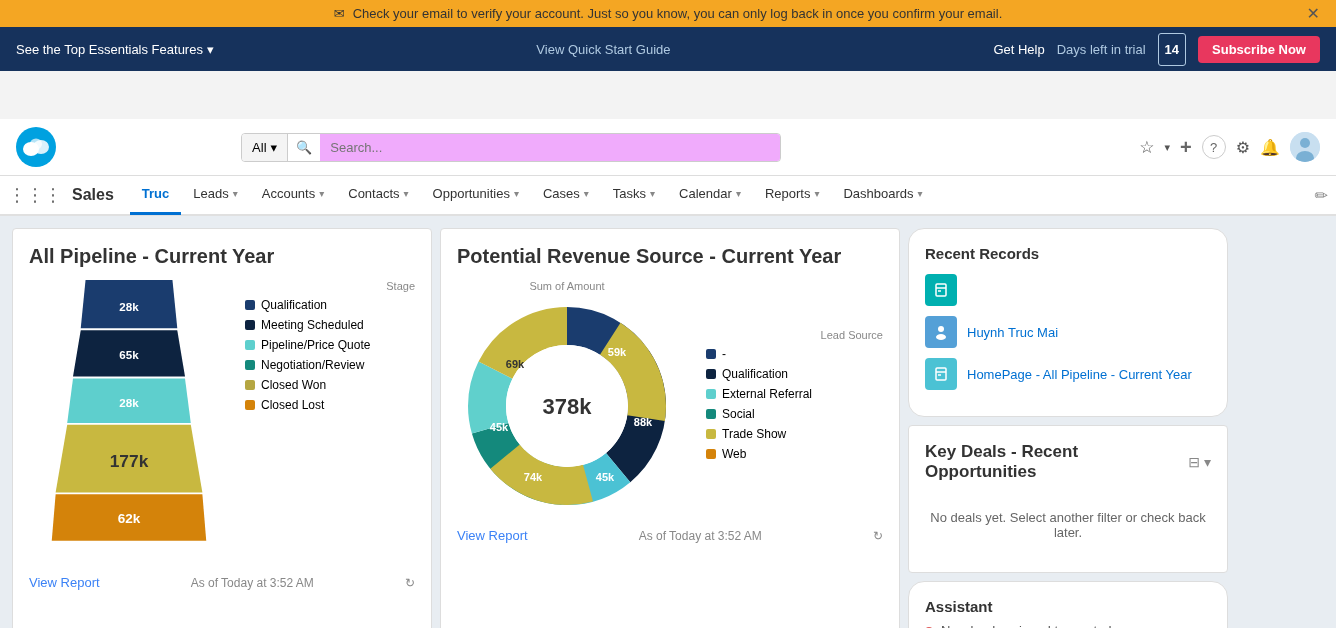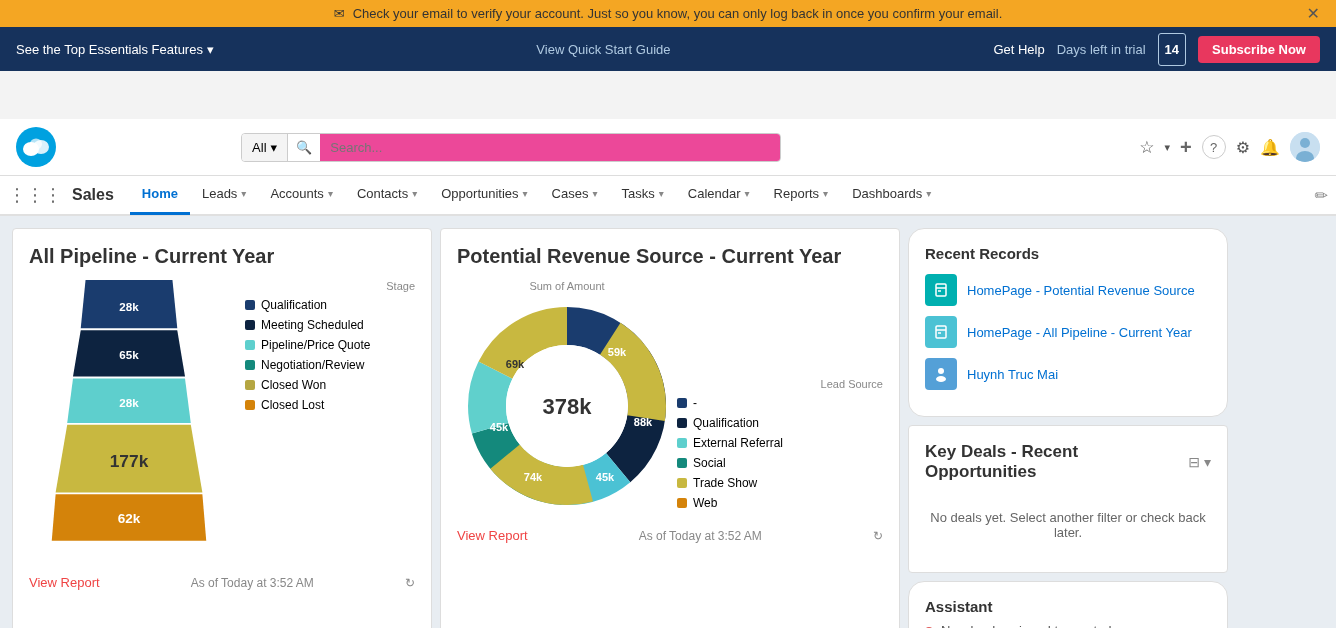--- a/index.html
+++ b/index.html
@@ -94,21 +94,21 @@
       font-size: 13px;
       cursor: pointer;
       display: flex; align-items: center; gap: 4px;
     }
     .search-box input {
       border: none;
       outline: none;
       padding: 6px 10px;
       font-size: 13px;
       flex: 1;
-      background: #ec4899;
+      background: #f0abfc;
     }
     .search-icon-wrap { padding: 6px 8px; color: #888; }
     .top-icons { display: flex; align-items: center; gap: 10px; color: #555; margin-left: auto; }
     .top-icons span { cursor: pointer; font-size: 17px; }
     .avatar {
       width: 30px; height: 30px; border-radius: 50%;
       background: #c8e0f4;
       display: flex; align-items: center; justify-content: center;
       font-size: 13px; color: #16325c; overflow: hidden;
     }
@@ -168,38 +168,38 @@
     }
     .card-footer {
       display: flex;
       justify-content: space-between;
       align-items: center;
       margin-top: 12px;
       font-size: 12px;
       color: #888;
     }
     .view-report-link {
-      color: #ef4444;
+      color: #3b82f6;
       cursor: pointer;
       font-size: 13px;
       text-decoration: none;
     }
     .refresh-icon { cursor: pointer; }
 
     
     .funnel-area { display: flex; gap: 16px; align-items: flex-start; }
     .funnel-chart { flex: 0 0 auto; width: 200px; position: relative; }
     .funnel-svg { width: 200px; height: 280px; }
     .funnel-legend { flex: 1; font-size: 12px; }
     .legend-item { display: flex; align-items: center; gap: 6px; margin-bottom: 6px; }
     .legend-dot { width: 10px; height: 10px; border-radius: 2px; flex-shrink: 0; }
     .legend-title { color: #888; font-size: 11px; margin-bottom: 6px; text-align: right; }
 
     
-    .donut-area { display: flex; gap: 0; align-items: flex-end; }
+    .donut-area { display: flex; gap: 29px; align-items: center; }
     .donut-chart-wrap { position: relative; flex: 0 0 220px; height: 220px; }
     .donut-legend { flex: 1; font-size: 12px; }
 
     
     .right-panel { width: 320px; flex: 0 0 320px; display: flex; flex-direction: column; gap: 8px; }
     .recent-records-card { background: #fff; border-radius: 16px; border: 1px solid #ddd; padding: 16px; }
     .recent-records-title { font-size: 15px; font-weight: 600; margin-bottom: 12px; color: #333; }
     .record-item { display: flex; align-items: center; gap: 10px; margin-bottom: 10px; }
     .record-icon {
       width: 32px; height: 32px; border-radius: 4px;
@@ -276,21 +276,21 @@
         <circle cx="15" cy="11" r="5" fill="#7ab0d4"></circle>
         <ellipse cx="15" cy="26" rx="9" ry="7" fill="#7ab0d4"></ellipse>
       </svg>
     </div>
   </div>
 </div>
 
 <div class="main-nav">
   <span class="nav-grid">⋮⋮⋮</span>
   <span class="nav-app-name">Sales</span>
-  <div class="nav-item active">Home</div>
+  <div class="nav-item active">Truc</div>
   <div class="nav-item">Leads <span class="chevron">▾</span></div>
   <div class="nav-item">Accounts <span class="chevron">▾</span></div>
   <div class="nav-item">Contacts <span class="chevron">▾</span></div>
   <div class="nav-item">Opportunities <span class="chevron">▾</span></div>
   <div class="nav-item">Cases <span class="chevron">▾</span></div>
   <div class="nav-item">Tasks <span class="chevron">▾</span></div>
   <div class="nav-item">Calendar <span class="chevron">▾</span></div>
   <div class="nav-item">Reports <span class="chevron">▾</span></div>
   <div class="nav-item">Dashboards <span class="chevron">▾</span></div>
   <span class="nav-edit">✏</span>
@@ -434,41 +434,40 @@
     <div class="recent-records-card">
       <div class="recent-records-title">Recent Records</div>
       <div class="record-item">
         <div class="record-icon teal">
           <svg width="16" height="16" viewBox="0 0 16 16" fill="white">
             <rect x="3" y="2" width="10" height="12" rx="1" fill="none" stroke="white" stroke-width="1.5"></rect>
             <line x1="3" y1="6" x2="13" y2="6" stroke="white" stroke-width="1.5"></line>
             <line x1="5" y1="9" x2="8" y2="9" stroke="white" stroke-width="1.5"></line>
           </svg>
         </div>
-        <a class="record-link">HomePage - Potential Revenue Source</a>
+      </div>
+      <div class="record-item">
+        <div class="record-icon person">
+          <svg width="16" height="16" viewBox="0 0 16 16">
+            <circle cx="8" cy="5" r="3" fill="white"></circle>
+            <ellipse cx="8" cy="13" rx="5" ry="3" fill="white"></ellipse>
+          </svg>
+        </div>
+        <a class="record-link">Huynh Truc Mai</a>
       </div>
       <div class="record-item">
         <div class="record-icon blue">
           <svg width="16" height="16" viewBox="0 0 16 16" fill="white">
             <rect x="3" y="2" width="10" height="12" rx="1" fill="none" stroke="white" stroke-width="1.5"></rect>
             <line x1="3" y1="6" x2="13" y2="6" stroke="white" stroke-width="1.5"></line>
             <line x1="5" y1="9" x2="8" y2="9" stroke="white" stroke-width="1.5"></line>
           </svg>
         </div>
         <a class="record-link">HomePage - All Pipeline - Current Year</a>
       </div>
-      <div class="record-item">
-        <div class="record-icon person">
-          <svg width="16" height="16" viewBox="0 0 16 16">
-            <circle cx="8" cy="5" r="3" fill="white"></circle>
-            <ellipse cx="8" cy="13" rx="5" ry="3" fill="white"></ellipse>
-          </svg>
-        </div>
-        <a class="record-link">Huynh Truc Mai</a>
-      </div>
     </div>
 
     <div class="key-deals-card">
       <div class="key-deals-header">
         <div class="key-deals-title">Key Deals - Recent Opportunities</div>
         <div style="display:flex;gap:4px;">
           <span class="filter-icon">⊟</span>
           <span class="filter-icon">▾</span>
         </div>
       </div>

